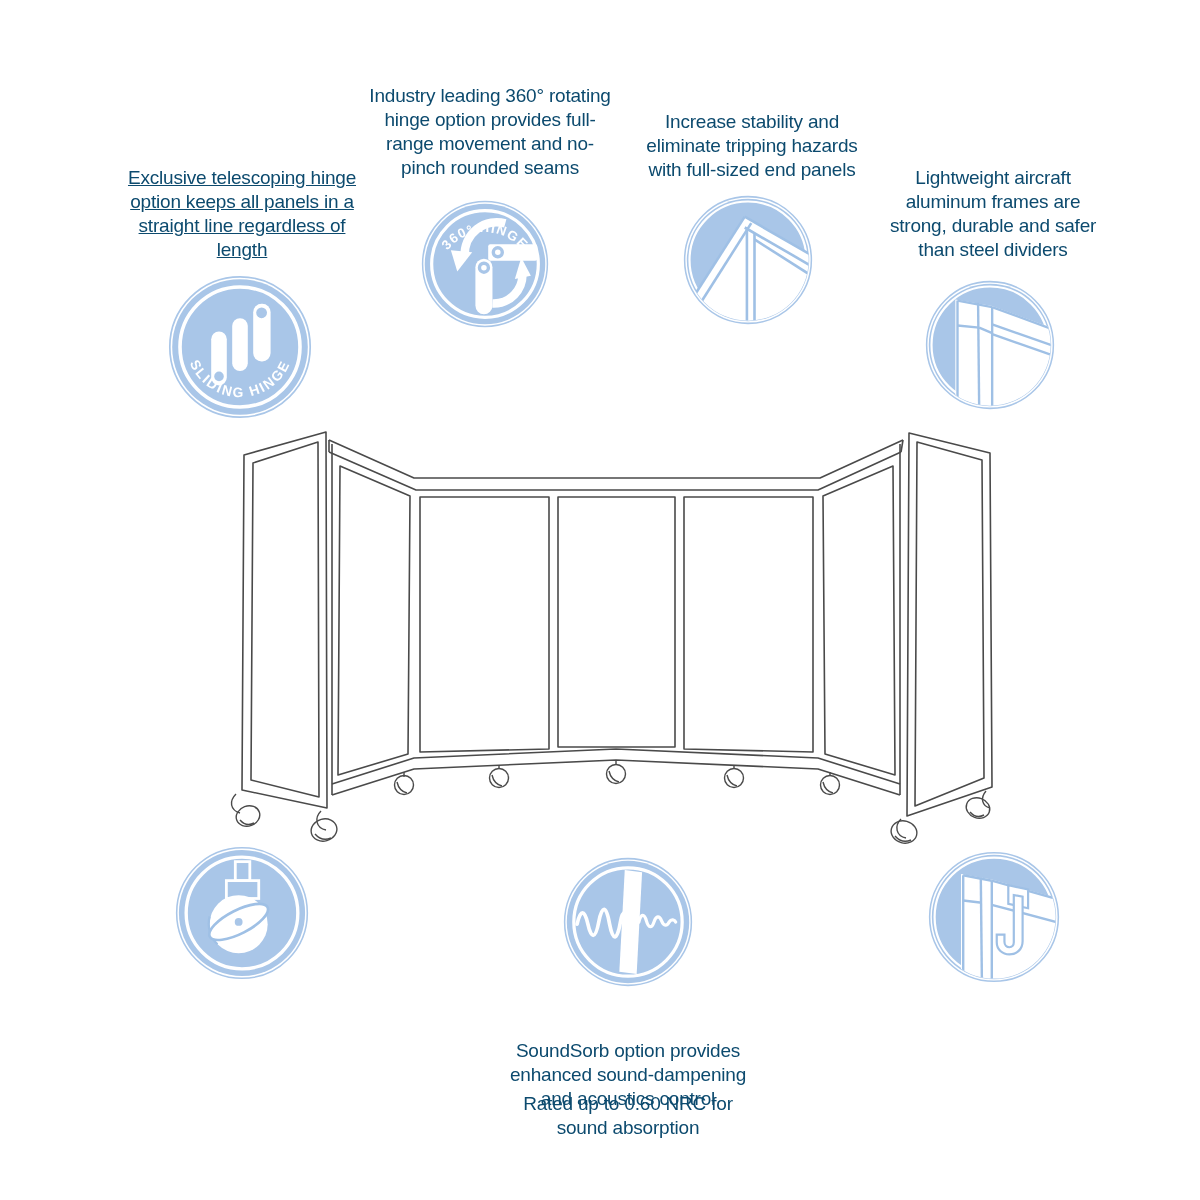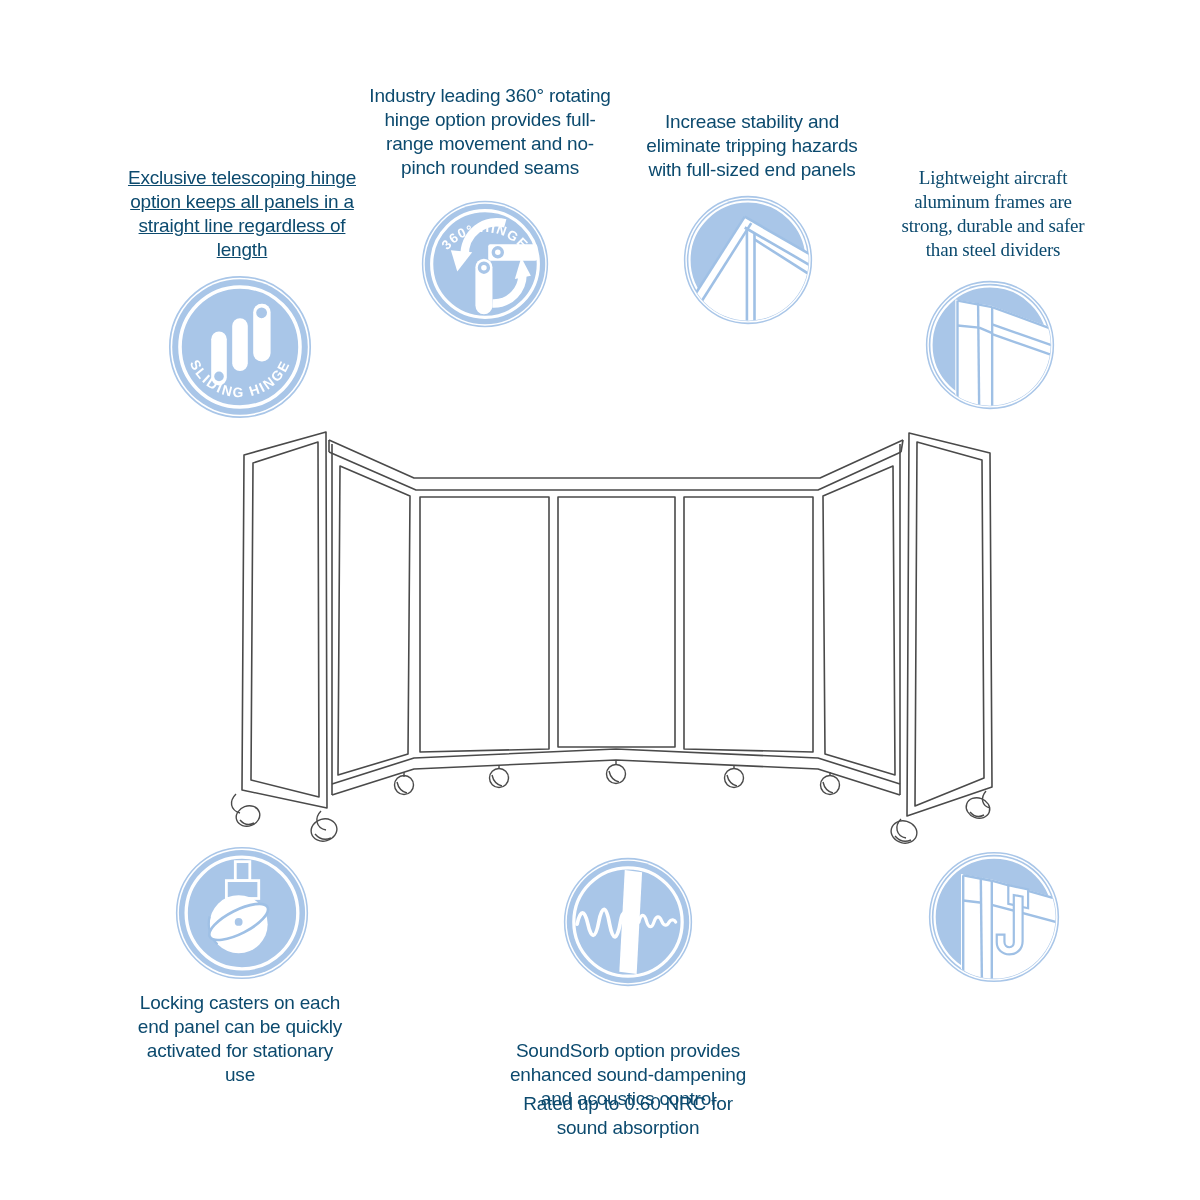--- a/index.html
+++ b/index.html
@@ -22,28 +22,24 @@
 option keeps all panels in a
 straight line regardless of
 length</div>
   <div class="ftext" style="left:490px;top:84px;">Industry leading 360° rotating
 hinge option provides full-
 range movement and no-
 pinch rounded seams</div>
   <div class="ftext" style="left:752px;top:110px;">Increase stability and
 eliminate tripping hazards
 with full-sized end panels</div>
-  <div class="ftext" style="left:993px;top:166px;font-family:Liberation Serif, serif;">Lightweight aircraft
+  <div class="ftext" style="left:993px;top:166px;">Lightweight aircraft
 aluminum frames are
 strong, durable and safer
 than steel dividers</div>
-  <div class="ftext" style="left:240px;top:991px;">Locking casters on each
-end panel can be quickly
-activated for stationary
-use</div>
   <div class="ftext" style="left:628px;top:1039px;">SoundSorb option provides
 enhanced sound-dampening
 and acoustics control</div>
   <div class="ftext" style="left:628px;top:1092px;">Rated up to 0.60 NRC for
 sound absorption</div>
 
   <div class="badge" style="left:168px;top:275px;width:144px;height:144px;">
     <svg viewBox="0 0 120 120">
       <circle cx="60" cy="60" r="58.5" fill="none" stroke="#a9c6e8" stroke-width="1.4"></circle>
       <circle cx="60" cy="60" r="56.5" fill="#a9c6e8"></circle>

